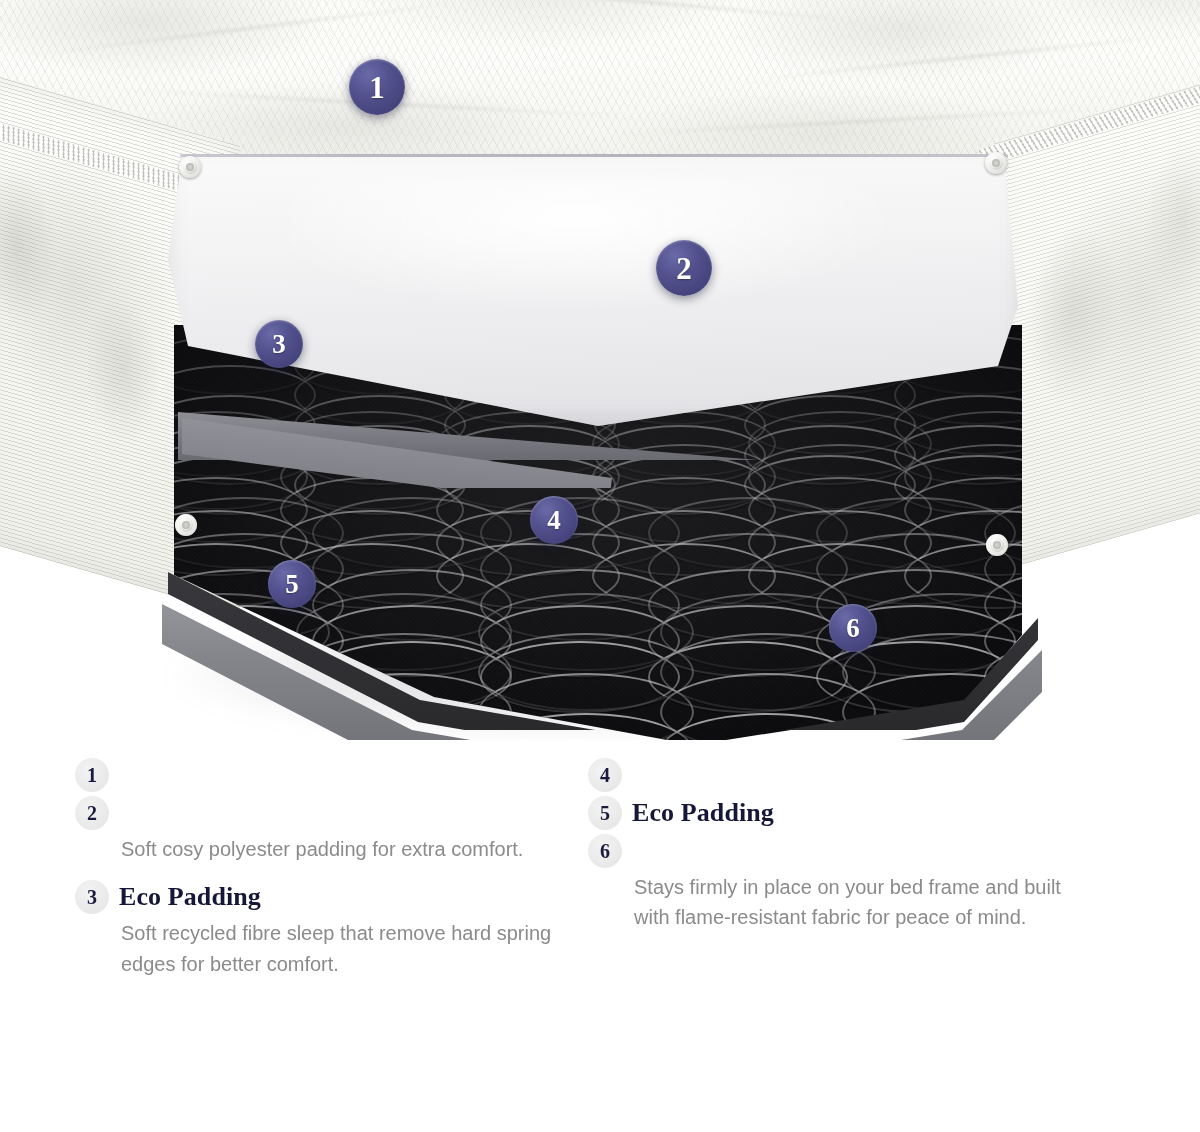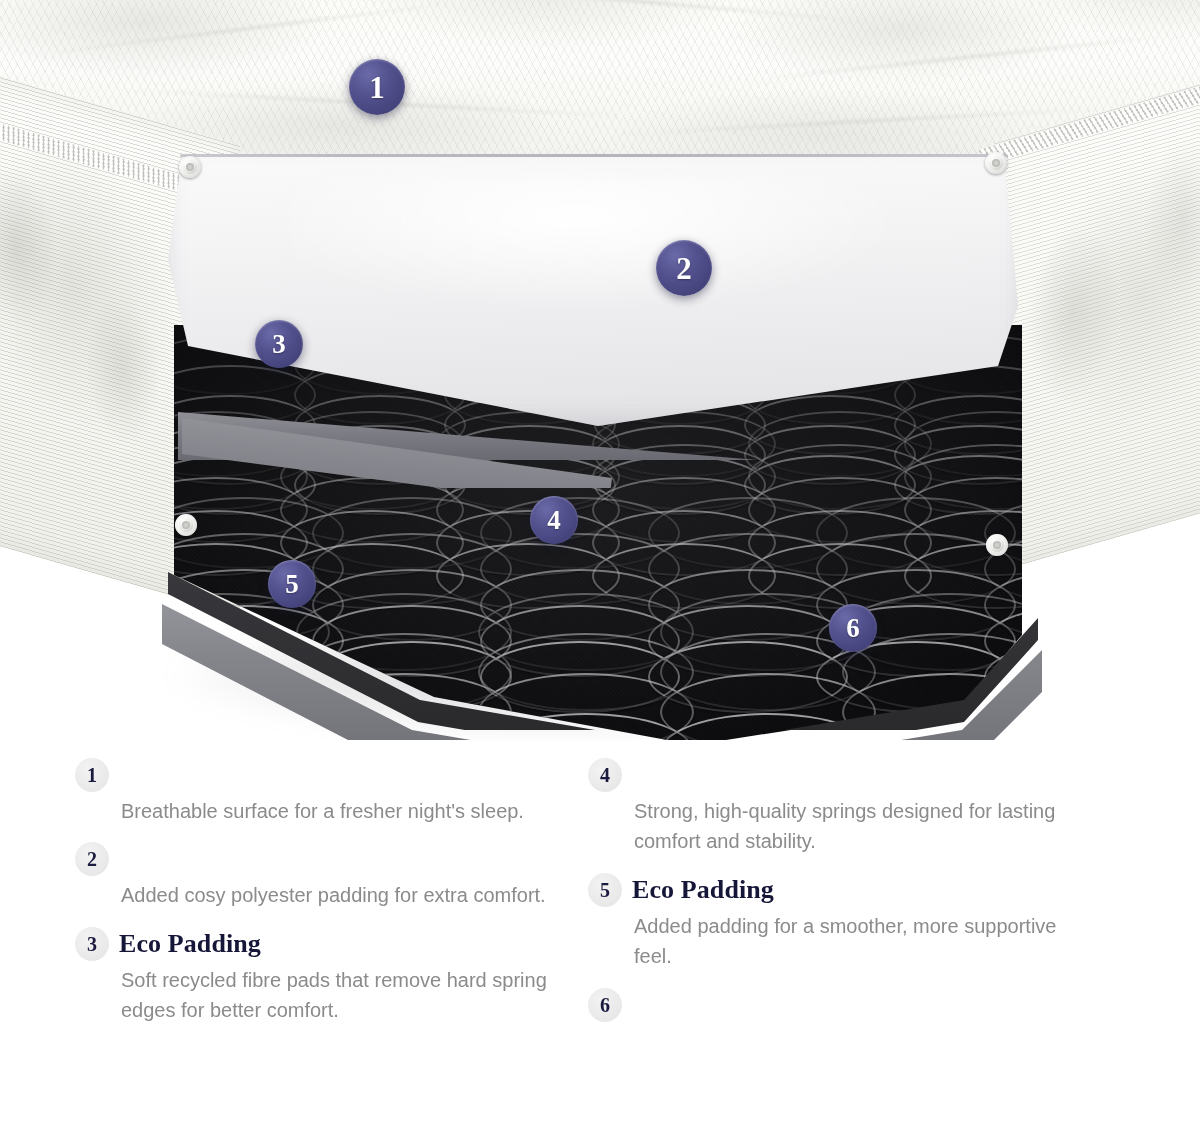--- a/index.html
+++ b/index.html
@@ -450,49 +450,47 @@
   <div class="marker sm" style="left:268px;top:560px;">5</div>
   <div class="marker sm" style="left:829px;top:604px;">6</div>
 </div>
 
 <div id="features">
   <div class="column left" id="col-left">
       <div class="feat">
         <div class="feat-head">
           <span class="feat-badge">1</span>
         </div>
-        <p class="feat-desc">Breathable surface for a fresher night's sleep.</p>
       </div>
       <div class="feat">
         <div class="feat-head">
           <span class="feat-badge">2</span>
         </div>
-        <p class="feat-desc">Added cosy polyester padding for extra comfort.</p>
+        <p class="feat-desc">Soft cosy polyester padding for extra comfort.</p>
       </div>
       <div class="feat">
         <div class="feat-head">
           <span class="feat-badge">3</span>
           <h3 class="feat-title">Eco Padding</h3>
         </div>
-        <p class="feat-desc">Soft recycled fibre pads that remove hard spring edges for better comfort.</p>
+        <p class="feat-desc">Soft recycled fibre sleep that remove hard spring edges for better comfort.</p>
       </div>
     </div>
   <div class="column right" id="col-right">
       <div class="feat">
         <div class="feat-head">
           <span class="feat-badge">4</span>
         </div>
-        <p class="feat-desc">Strong, high-quality springs designed for lasting comfort and stability.</p>
       </div>
       <div class="feat">
         <div class="feat-head">
           <span class="feat-badge">5</span>
           <h3 class="feat-title">Eco Padding</h3>
         </div>
-        <p class="feat-desc">Added padding for a smoother, more supportive feel.</p>
       </div>
       <div class="feat">
         <div class="feat-head">
           <span class="feat-badge">6</span>
         </div>
+        <p class="feat-desc">Stays firmly in place on your bed frame and built with flame-resistant fabric for peace of mind.</p>
       </div>
     </div>
 </div>
 
 </body></html>

